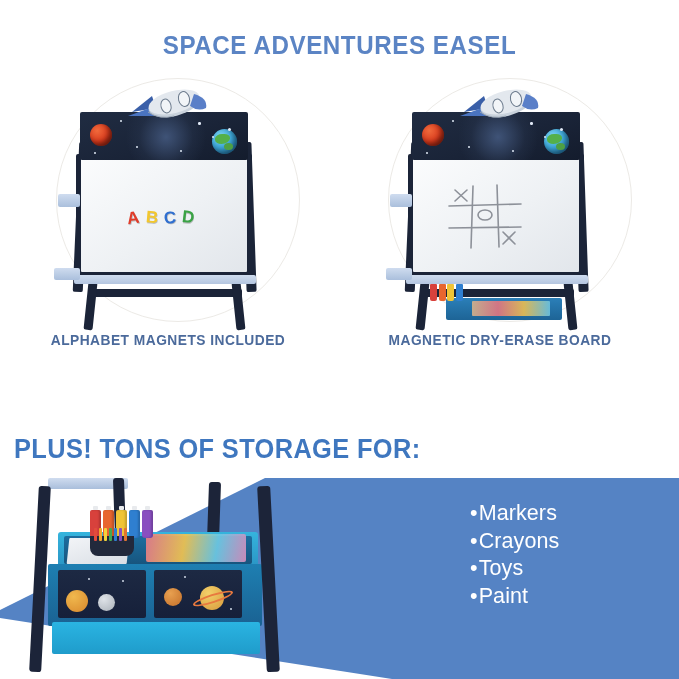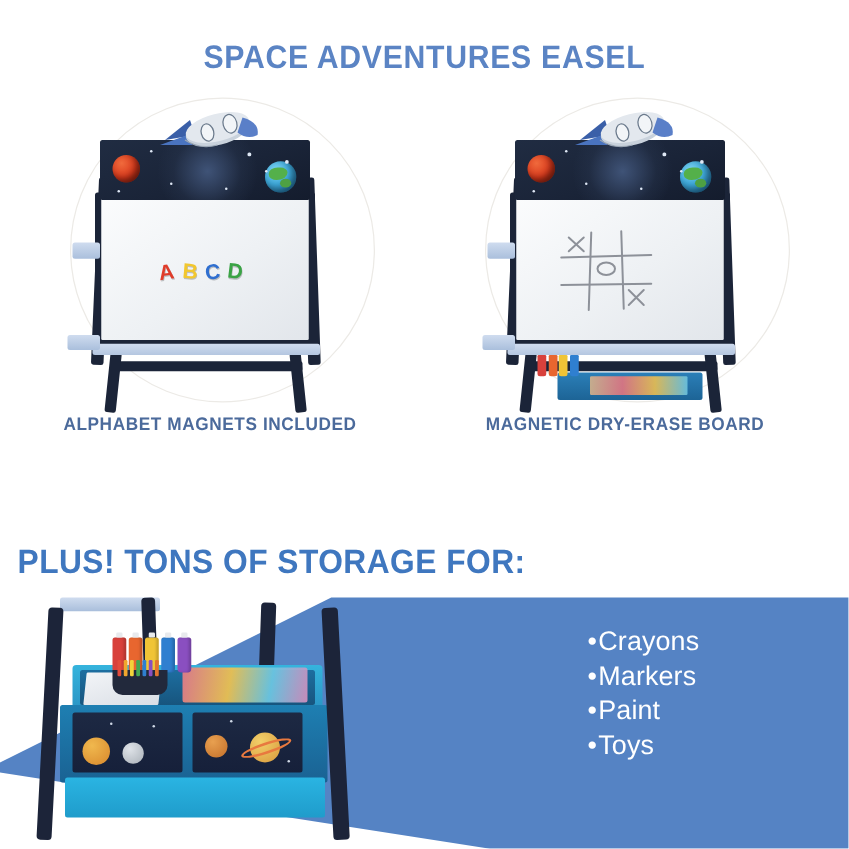--- a/index.html
+++ b/index.html
@@ -361,24 +361,24 @@
     <div class="caption">MAGNETIC DRY-ERASE BOARD</div>
   </div>
 
   <div class="storage-title">PLUS! TONS OF STORAGE FOR:</div>
 
   <svg class="blue-panel" viewBox="0 0 679 209" preserveAspectRatio="none">
     <polygon points="265,8 679,8 679,209 392,209 0,148 0,140" fill="#5583c4"></polygon>
   </svg>
 
   <div class="bullets">
+    <div><span class="dot">•</span><span>Markers</span></div>
     <div><span class="dot">•</span><span>Crayons</span></div>
-    <div><span class="dot">•</span><span>Markers</span></div>
+    <div><span class="dot">•</span><span>Toys</span></div>
     <div><span class="dot">•</span><span>Paint</span></div>
-    <div><span class="dot">•</span><span>Toys</span></div>
   </div>
 
   <div class="table-art">
     <div class="t-bar"></div>
     <div class="t-leg b"></div>
     <div class="t-leg c"></div>
     <div class="t-top"></div>
     <div class="t-top-inner"></div>
     <div class="t-sheet"></div>
     <div class="t-sticker"></div>

